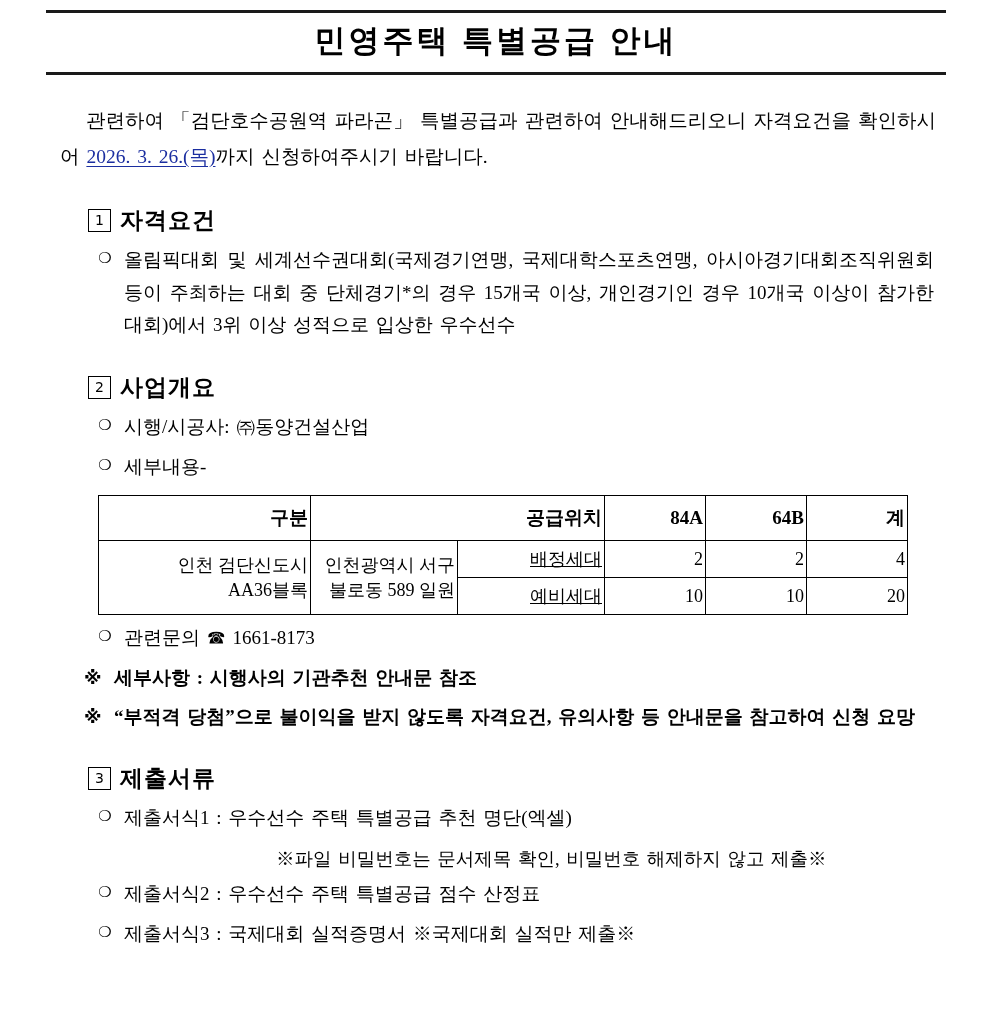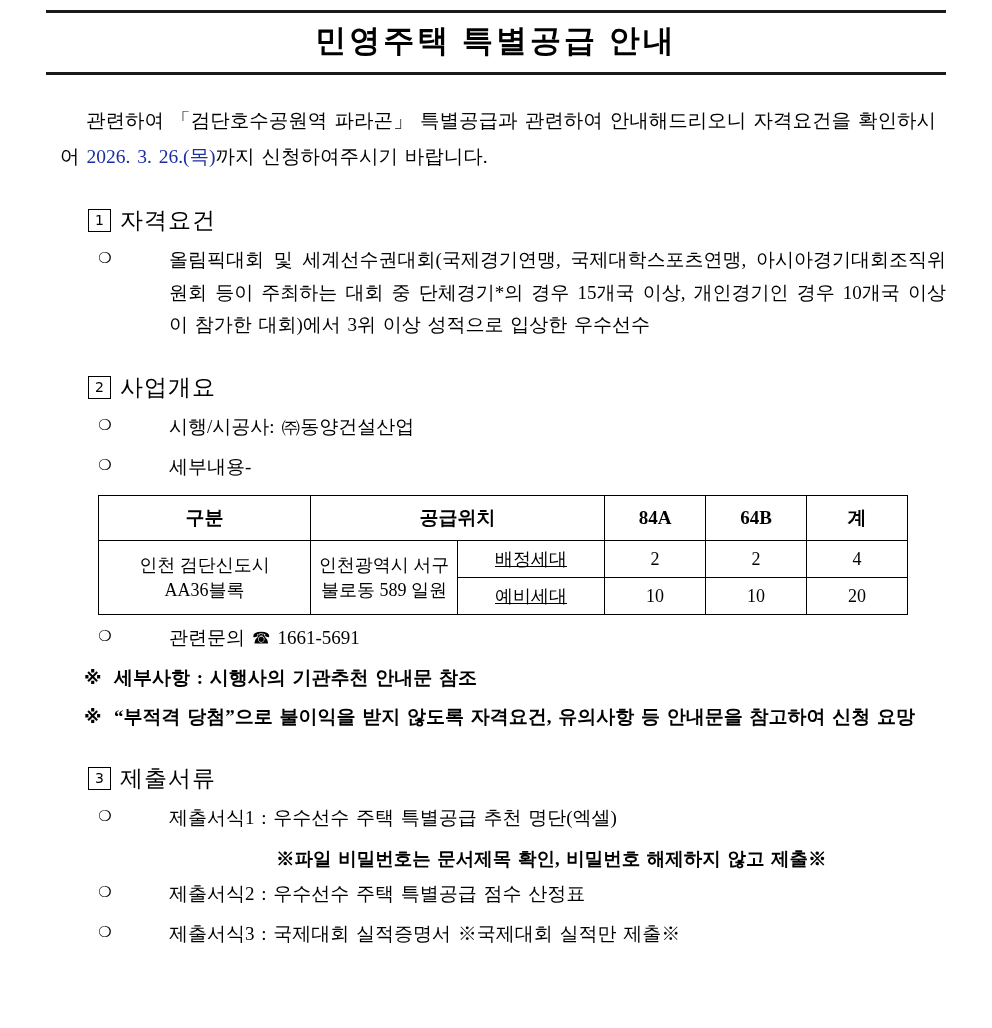--- a/index.html
+++ b/index.html
@@ -25,41 +25,42 @@
 
   
   .title-block {
     margin-top: 10px;
     border-top: 3px solid #1a1a1a;
     border-bottom: 3px solid #1a1a1a;
     padding: 9px 0 11px 0;
   }
   .doc-title {
     text-align: center;
-    font-family: Liberation Serif, serif;
+    font-family: Liberation Sans, sans-serif;
     font-size: 31px;
     font-weight: bold;
     letter-spacing: 3px;
     line-height: 1.25;
     margin: 0;
   }
 
   
   .intro {
     margin-top: 28px;
     font-size: 19.5px;
     line-height: 1.85;
     text-align: justify;
     padding: 0 10px 0 14px;
     word-spacing: 2px;
   }
   .intro .indent { display: inline-block; width: 26px; }
   .bracket-name { font-weight: normal; }
   .date-underline {
     color: #1b2ea0;
+    text-decoration: underline;
     text-underline-offset: 3px;
   }
 
   
   .section-head {
     display: flex;
     align-items: center;
     gap: 9px;
     margin: 30px 0 8px 42px;
   }
@@ -71,21 +72,21 @@
     height: 21px;
     border: 1.6px solid #000;
     font-family: "DejaVu Sans", "Liberation Sans", sans-serif;
     font-size: 14px;
     line-height: 1;
     font-weight: normal;
   }
   .sec-title {
     font-family: "DejaVu Sans", "Liberation Sans", sans-serif;
     font-size: 23px;
-    font-weight: normal;
+    font-weight: bold;
     letter-spacing: 1px;
   }
 
   
   .bullet-row {
     display: flex;
     align-items: flex-start;
     margin: 7px 0 0 52px;
     font-size: 19px;
     line-height: 1.72;
@@ -94,21 +95,20 @@
     flex: 0 0 auto;
     width: 26px;
     font-family: "DejaVu Sans", "Liberation Sans", sans-serif;
     font-size: 15px;
     line-height: 1.95;
   }
   .bullet-text {
     flex: 1 1 auto;
     text-align: justify;
     word-spacing: 2px;
-    margin-left: 45px;
   }
   .bullet-text.wide { max-width: 810px; }
 
   .note-row {
     display: flex;
     align-items: flex-start;
     margin: 8px 0 0 38px;
     font-size: 19px;
     font-weight: bold;
     line-height: 1.62;
@@ -124,37 +124,36 @@
   
   .table-wrap { margin: 12px 0 0 52px; }
   table.info {
     border-collapse: collapse;
     width: 810px;
     font-size: 18px;
     table-layout: fixed;
   }
   table.info td {
     border: 1.3px solid #000;
-    text-align: center;
+    text-align: right;
     vertical-align: middle;
     padding: 6px 2px;
     line-height: 1.35;
   }
   table.info td.hdr { font-weight: bold; font-size: 19px; padding: 9px 2px; }
   .c-gubun { width: 207px; }
   .c-loc   { width: 185px; }
   .c-sub   { width: 130px; text-decoration: underline; }
   .c-num   { width: 96px; }
 
   
   .sub-note {
     margin: 12px 0 2px 230px;
     font-size: 18.5px;
     word-spacing: 2px;
-    font-weight: bold;
   }
 </style>
 </head>
 <body>
 
 <div class="page">
 
   <div class="title-block">
     <h1 class="doc-title">민영주택 특별공급 안내</h1>
   </div>
@@ -217,21 +216,21 @@
         </tr>
       </tbody>
     </table>
   </div>
 
   <div class="bullet-row">
     <span class="bullet-mark">❍</span>
     <span class="bullet-text">
       <span>관련문의</span>
       <span>☎</span>
-      <span>1661-5691</span>
+      <span>1661-8173</span>
     </span>
   </div>
 
   <div class="note-row">
     <span class="note-mark">※</span>
     <span class="note-text">세부사항 : 시행사의 기관추천 안내문 참조</span>
   </div>
   <div class="note-row">
     <span class="note-mark">※</span>
     <span class="note-text">“부적격 당첨”으로 불이익을 받지 않도록 자격요건, 유의사항 등 안내문을 참고하여 신청 요망</span>

